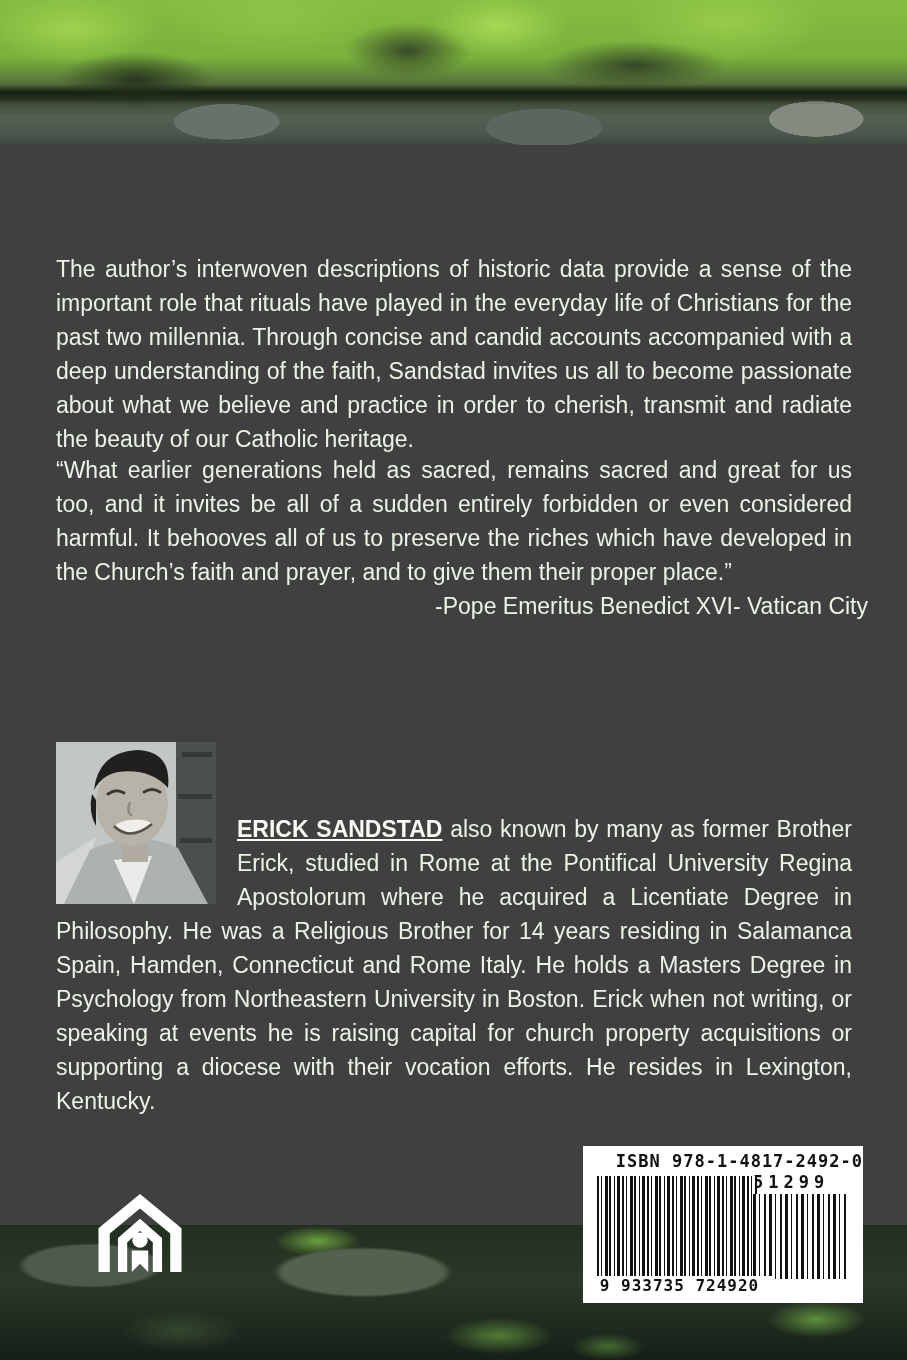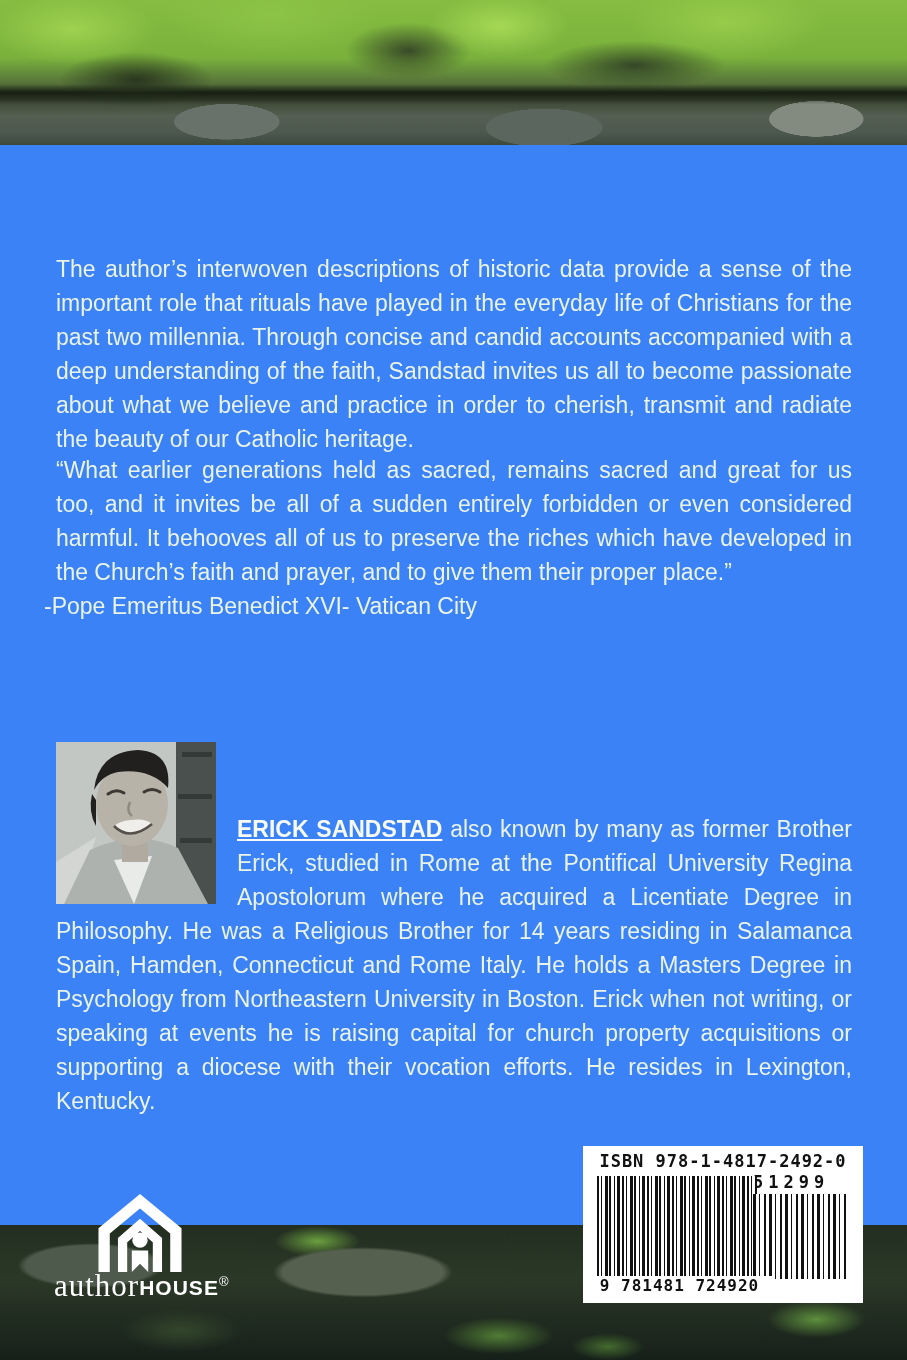--- a/index.html
+++ b/index.html
@@ -1,18 +1,18 @@
 <!DOCTYPE html>
 <html><head>
 <meta charset="utf-8">
 <style>
   html,body{margin:0;padding:0;background:#222;}
   .cover{
     position:relative;width:907px;height:1360px;margin:0 auto;
-    background:#3b82f6;overflow:hidden;
+    background:#404040;overflow:hidden;
     font-family:"Liberation Sans",sans-serif;color:#eaf4e6;
   }
   
   .photo-top{
     position:absolute;left:0;top:0;width:907px;height:145px;
     background-color:#6ea83a;
     background-image:
       radial-gradient(ellipse 120px 50px at 8% 20%, #9ed14e 0%, rgba(158,209,78,0) 70%),
       radial-gradient(ellipse 150px 60px at 30% 10%, #8cc447 0%, rgba(140,196,71,0) 70%),
       radial-gradient(ellipse 100px 45px at 55% 18%, #a5d854 0%, rgba(165,216,84,0) 70%),
@@ -42,42 +42,42 @@
   }
   
   .blurb{
     position:absolute;left:56px;width:796px;
     font-size:23px;line-height:34px;text-align:justify;
     color:#eaf4e6;
   }
   .synopsis{top:252px;}
   .quote{top:453px;}
   .attribution{
-    position:absolute;left:44px;top:589px;width:796px;
-    font-size:23px;line-height:34px;color:#eaf4e6;
+    position:absolute;left:72px;top:589px;width:796px;
+    font-size:23px;line-height:34px;text-align:right;color:#eaf4e6;
   }
   
   .bio{position:absolute;left:56px;top:742px;width:796px;}
   .author-photo{
     float:left;width:160px;height:162px;margin:0 21px 8px 0;
     background:#c7cbc7;overflow:hidden;
   }
   .bio p{
     margin:0;padding-top:70px;
     font-size:23px;line-height:34px;text-align:justify;color:#eaf4e6;
   }
   .bio p .bio-name{font-weight:bold;color:#f6faf2;text-decoration:underline;}
   
   .barcode-box{
     position:absolute;left:583px;top:1146px;width:280px;height:157px;
     background:#ffffff;z-index:3;color:#111;
     font-family:"DejaVu Sans Mono",monospace;
   }
   .isbn-line{
-    position:absolute;left:0;top:5px;width:100%;text-align:center;
+    position:absolute;left:0;top:5px;width:100%;text-align:right;
     font-size:17px;font-weight:bold;letter-spacing:1px;white-space:nowrap;
   }
   .addon-code{
     position:absolute;right:14px;top:26px;width:96px;text-align:left;
     font-size:17px;font-weight:bold;letter-spacing:5px;
   }
   .bars-main{
     position:absolute;left:14px;top:30px;width:160px;height:108px;
     background:repeating-linear-gradient(90deg,
       #111 0 2px,#fff 2px 4px,#111 4px 5px,#fff 5px 8px,
@@ -141,30 +141,27 @@
       </svg>
     </div>
     <p><span class="bio-name">ERICK SANDSTAD</span><span> also known by many as former Brother Erick, studied in Rome at the Pontifical University Regina Apostolorum where he acquired a Licentiate Degree in Philosophy. He was a Religious Brother for 14 years residing in Salamanca Spain, Hamden, Connecticut and Rome Italy. He holds a Masters Degree in Psychology from Northeastern University in Boston. Erick when not writing, or speaking at events he is raising capital for church property acquisitions or supporting a diocese with their vocation efforts. He resides in Lexington, Kentucky.</span></p>
   </div>
 
   <div class="barcode-box">
     <div class="isbn-line">ISBN 978-1-4817-2492-0</div>
     <div class="addon-code">51299</div>
     <div class="bars-main"></div>
     <div class="bars-addon"></div>
-    <div class="digits-line">9 781481 724920</div>
+    <div class="digits-line">9 933735 724920</div>
   </div>
 
   <div class="logo-icon">
     <svg width="104" height="82" viewBox="0 0 100 80" xmlns="http://www.w3.org/2000/svg">
       <path d="M15,78 L15,38 L50,9 L85,38 L85,78" stroke="#ffffff" stroke-width="11" fill="none"></path>
       <path d="M33,78 L33,47 L50,32 L67,47 L67,78" stroke="#ffffff" stroke-width="9" fill="none"></path>
       <circle cx="50" cy="47" r="7.5" fill="#ffffff"></circle>
       <path d="M42,57 L58,57 L58,78 L50,70 L42,78 Z" fill="#ffffff"></path>
     </svg>
   </div>
-  <div class="logo-wordmark">
-    <span class="serif">author</span><span class="caps">HOUSE</span><span class="reg">®</span>
-  </div>
 
   <div class="photo-bottom"></div>
 
 </div>
 
 </body></html>

